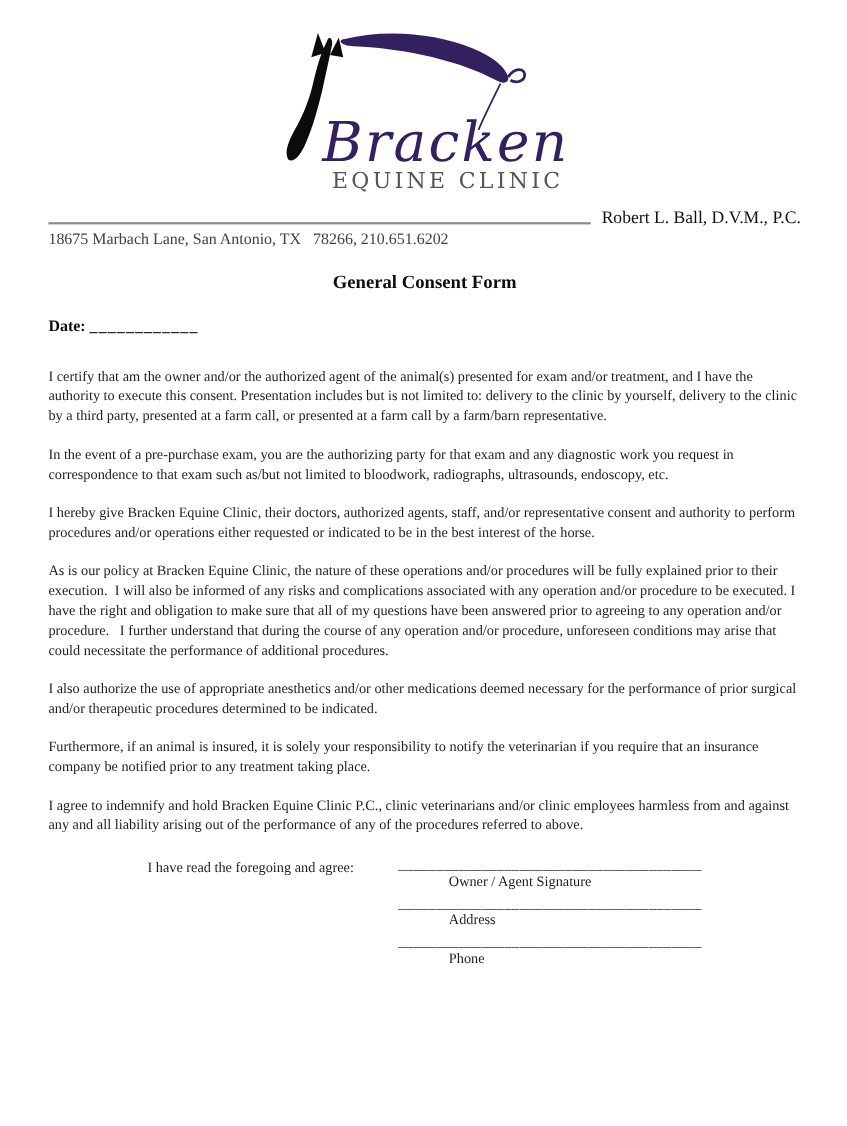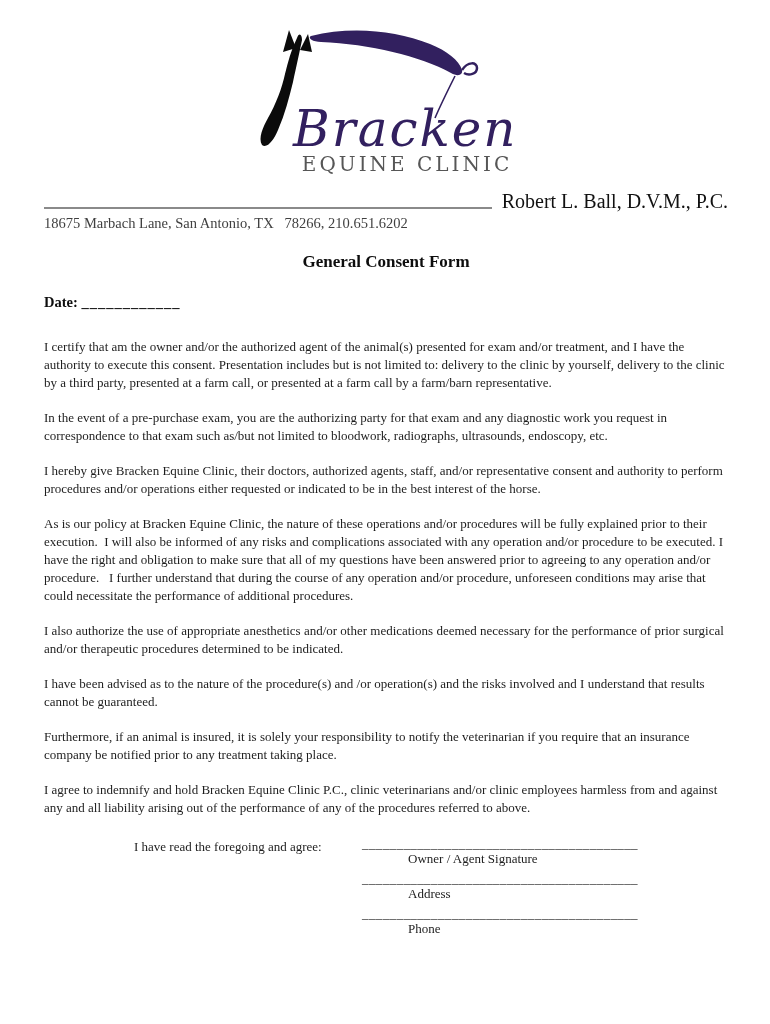--- a/index.html
+++ b/index.html
@@ -9,21 +9,21 @@
     color: #1d1d1d;
     overflow: hidden;
   }
   .page { box-sizing: border-box; width: 770px; height: 1024px; padding: 26px 42px 0 44px; position: relative; border-radius: 20px; }
 
   
   .logo { width: 262px; height: 152px; margin: 0 auto 12px auto; position: relative; }
   .logo svg { display: block; }
 
   
-  .headrow { display: flex; align-items: flex-end; font-size: 20px; color: #111; }
+  .headrow { display: flex; align-items: flex-end; font-size: 16px; color: #111; }
   .headrule { flex: 1 1 auto; border-bottom: 2px solid #8a8a8a; margin: 0 10px 4px 0; }
   .practice { white-space: nowrap; }
   .addr { font-size: 14.5px; margin-top: 2px; white-space: pre-wrap; color: #404040; }
 
   
   .title { text-align: center; font-size: 17px; font-weight: bold; margin: 20px 0 0 0; color: #0d0d0d; }
   .dateline { margin-top: 22px; font-size: 14.5px; font-weight: bold; color: #0d0d0d; }
   .dateline .blank { letter-spacing: 1px; }
 
   
@@ -74,21 +74,20 @@
     <span>Date:</span>
     <span class="blank">____________</span>
   </div>
 
   <div class="paras">
     <p>I certify that am the owner and/or the authorized agent of the animal(s) presented for exam and/or treatment, and I have the authority to execute this consent. Presentation includes but is not limited to: delivery to the clinic by yourself, delivery to the clinic by a third party, presented at a farm call, or presented at a farm call by a farm/barn representative.</p>
     <p>In the event of a pre-purchase exam, you are the authorizing party for that exam and any diagnostic work you request in correspondence to that exam such as/but not limited to bloodwork, radiographs, ultrasounds, endoscopy, etc.</p>
     <p>I hereby give Bracken Equine Clinic, their doctors, authorized agents, staff, and/or representative consent and authority to perform procedures and/or operations either requested or indicated to be in the best interest of the horse.</p>
     <p>As is our policy at Bracken Equine Clinic, the nature of these operations and/or procedures will be fully explained prior to their execution.  I will also be informed of any risks and complications associated with any operation and/or procedure to be executed. I have the right and obligation to make sure that all of my questions have been answered prior to agreeing to any operation and/or procedure.   I further understand that during the course of any operation and/or procedure, unforeseen conditions may arise that could necessitate the performance of additional procedures.</p>
     <p>I also authorize the use of appropriate anesthetics and/or other medications deemed necessary for the performance of prior surgical and/or therapeutic procedures determined to be indicated.</p>
-    <p>I have been advised as to the nature of the procedure(s) and /or operation(s) and the risks involved and I understand that results cannot be guaranteed.</p>
     <p>Furthermore, if an animal is insured, it is solely your responsibility to notify the veterinarian if you require that an insurance company be notified prior to any treatment taking place.</p>
     <p>I agree to indemnify and hold Bracken Equine Clinic P.C., clinic veterinarians and/or clinic employees harmless from and against any and all liability arising out of the performance of any of the procedures referred to above.</p>
   </div>
 
   <div class="closing">
     <div class="agree">I have read the foregoing and agree:</div>
     <div class="sigblock">
       <div class="sigfield">
         <div class="blank">________________________________________</div>
         <div class="lab">Owner / Agent Signature</div>

